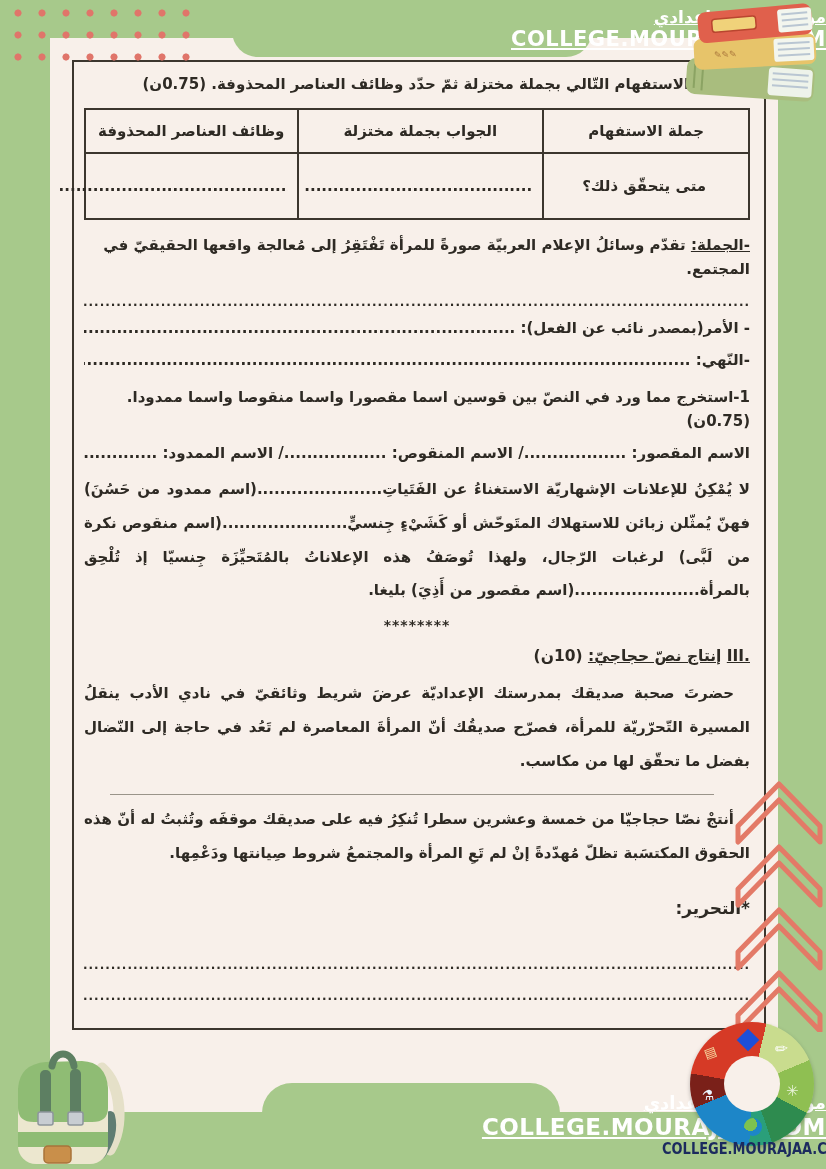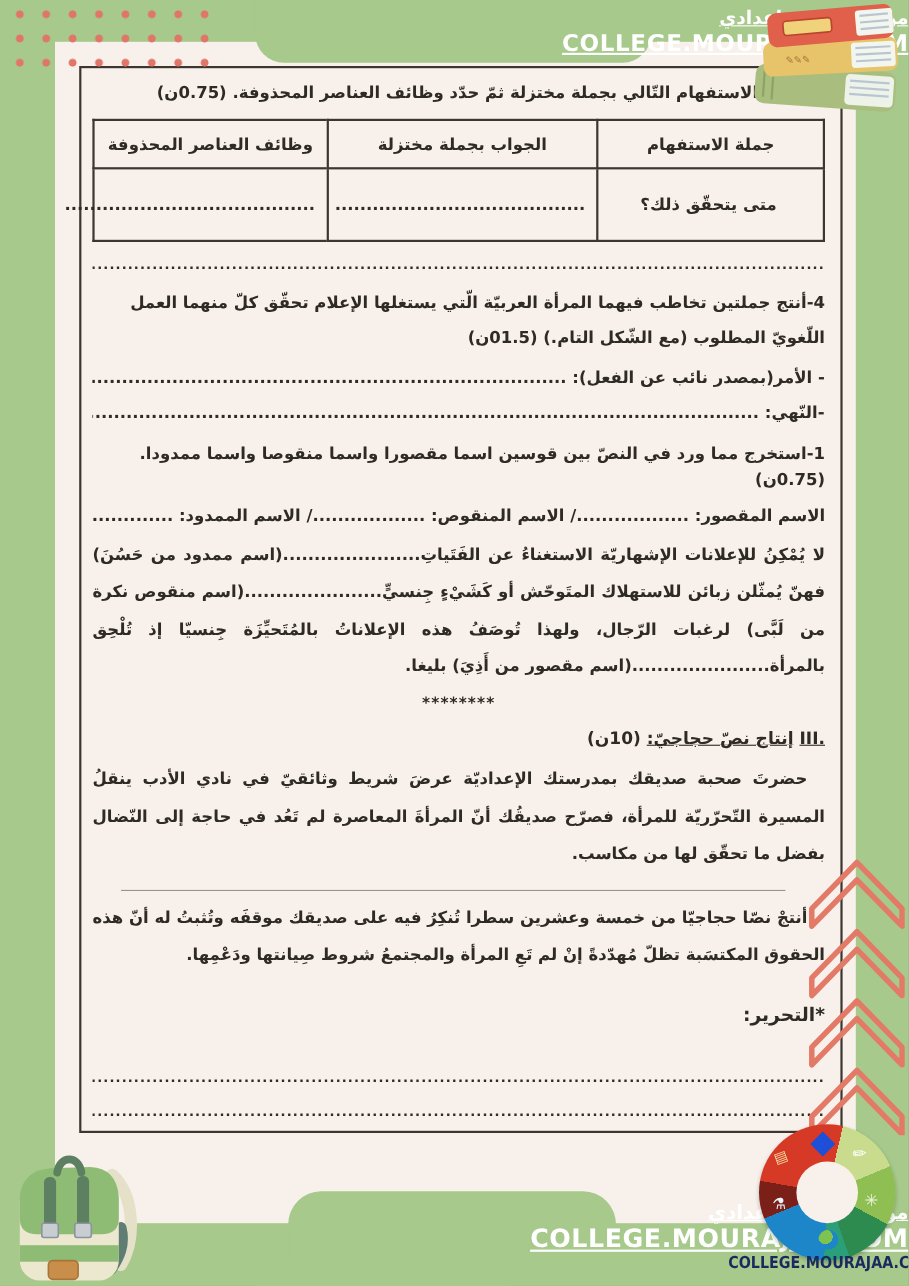--- a/index.html
+++ b/index.html
@@ -100,24 +100,26 @@
       <tbody>
         <tr>
           <td class="qcell">متى يتحقّق ذلك؟</td>
           <td>........................................</td>
           <td>........................................</td>
         </tr>
       </tbody>
     </table>
 
 
+    <div class="blk">
+      <span class="u">-الجملة:</span><span> تقدّم وسائلُ الإعلام العربيّة صورةً للمرأة تَفْتَقِرُ إلى مُعالجة واقعها الحقيقيّ في المجتمع.</span>
+    </div>
 
     <div class="dotline">..........................................................................................................................................................................................................................................................................</div>
 
-    <div class="blk" style="line-height:2.1;">4-أنتج جملتين تخاطب فيهما المرأة العربيّة الّتي يستغلها الإعلام تحقّق كلّ منهما العمل اللّغويّ المطلوب (مع الشّكل التام.) (01.5ن)</div>
 
     <div class="fill-line">- الأمر(بمصدر نائب عن الفعل): .............................................................................................................................................</div>
     <div class="fill-line">-النّهي: ...............................................................................................................................................................</div>
 
     <div class="blk">1-استخرج مما ورد في النصّ بين قوسين اسما مقصورا واسما منقوصا واسما ممدودا. (0.75ن)</div>
     <div class="fill-line">الاسم المقصور: ................../ الاسم المنقوص: ................../ الاسم الممدود: .....................</div>
 
     <div class="para">لا يُمْكِنُ للإعلانات الإشهاريّة الاستغناءُ عن الفَتَياتِ......................(اسم ممدود من حَسُنَ) فهنّ يُمثّلن زبائن للاستهلاك المتَوحّش أو كَشَيْءٍ جِنسيٍّ......................(اسم منقوص نكرة من لَبَّى) لرغبات الرّجال، ولهذا تُوصَفُ هذه الإعلاناتُ بالمُتَحيِّزَة جِنسيّا إذ تُلْحِق بالمرأة......................(اسم مقصور من أَذِيَ) بليغا.</div>
 
     <div class="sep">********</div>

